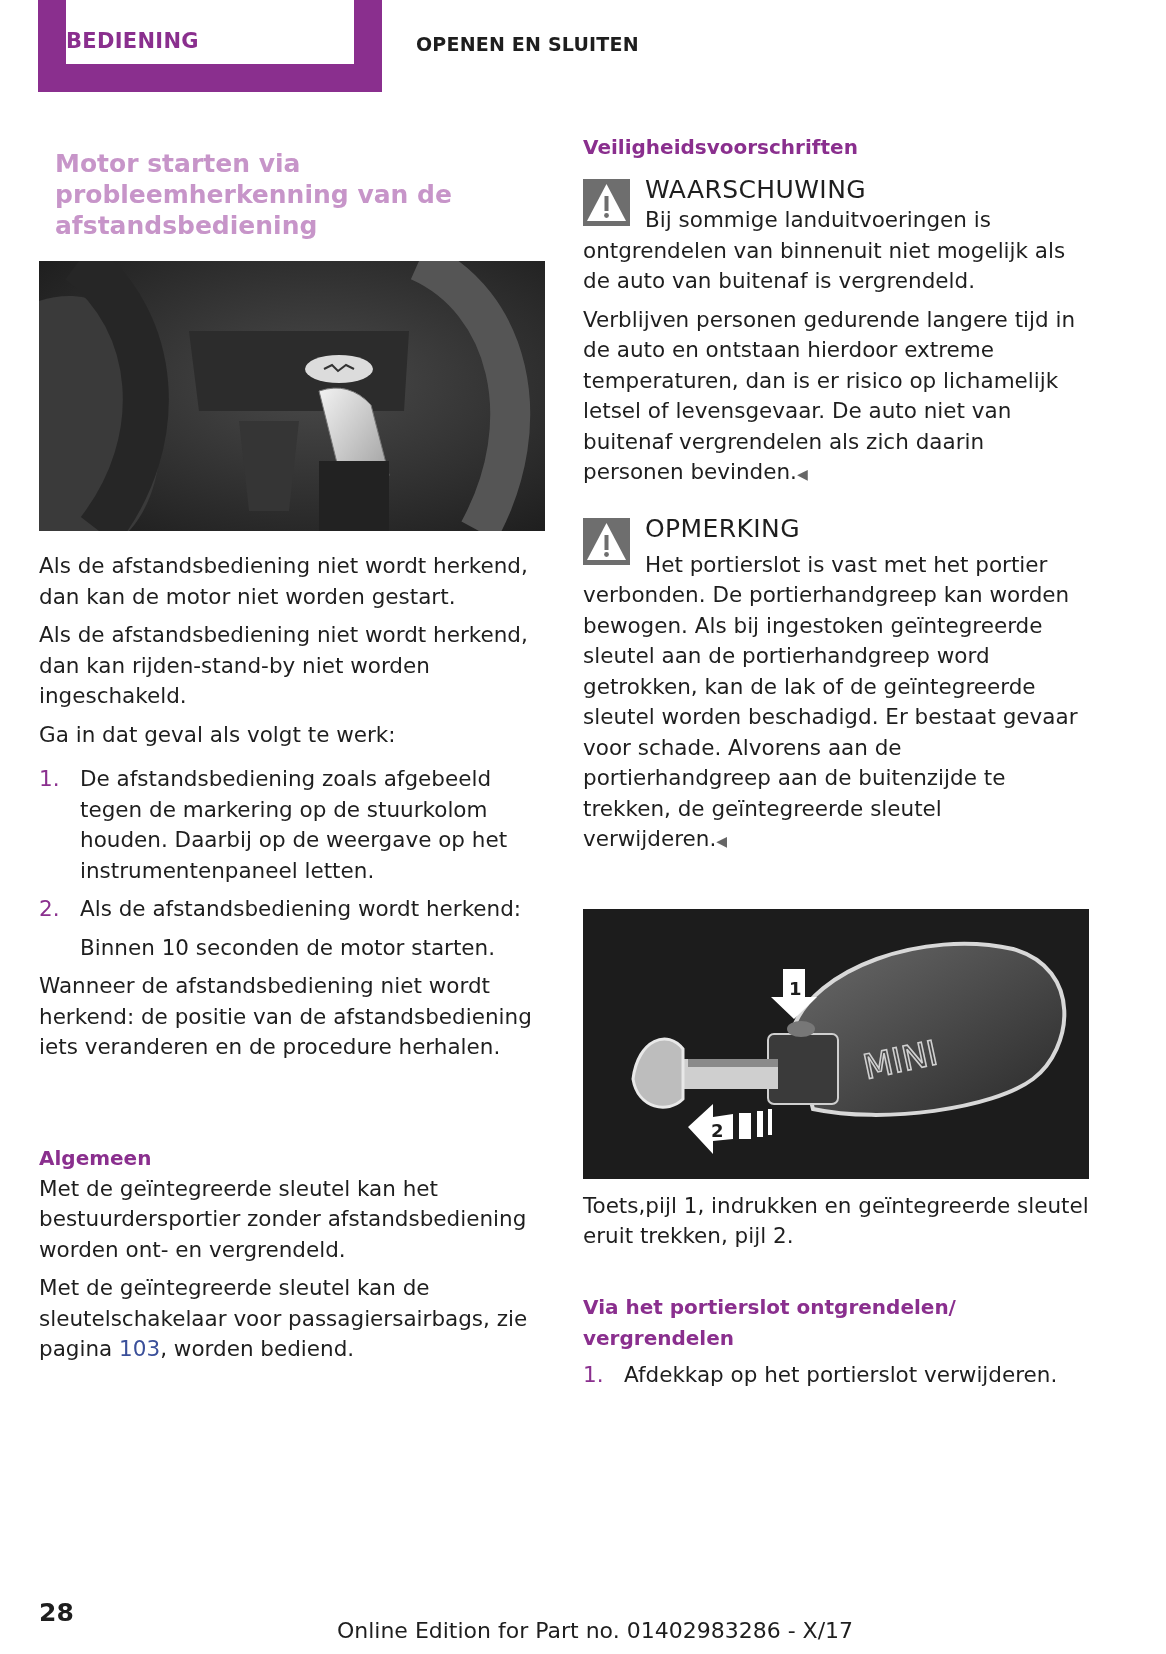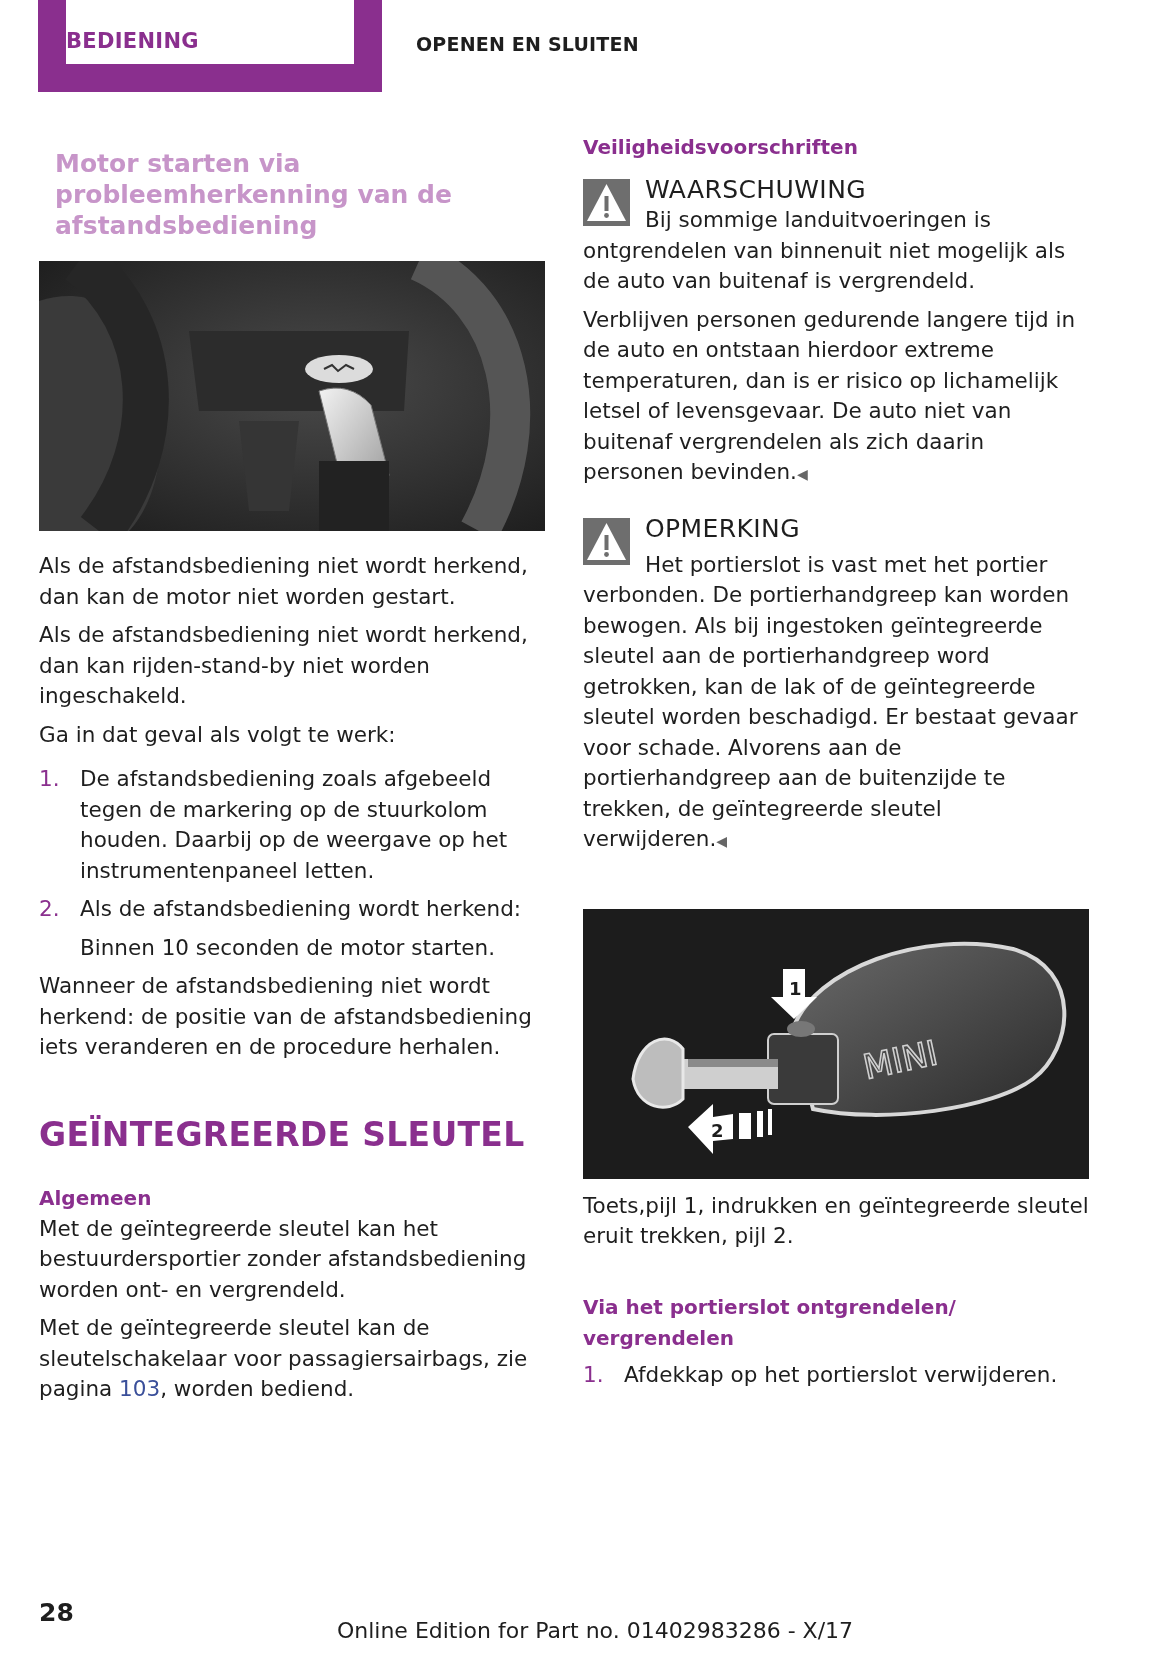--- a/index.html
+++ b/index.html
@@ -97,21 +97,20 @@
       <span class="num">2.</span>
       <span>Als de afstandsbediening wordt herkend:</span>
     </li>
   </ol>
   <div class="gap"></div>
   <p class="sub">Binnen 10 seconden de motor starten.</p>
   <div class="gap"></div>
   <p>Wanneer de afstandsbediening niet wordt herkend: de positie van de afstandsbediening iets veranderen en de procedure herhalen.</p>
 
   <div style="height:52px"></div>
-  <h1 class="h-big">GEÏNTEGREERDE SLEUTEL</h1>
   <div style="height:28px"></div>
   <h3 class="h-purple">Algemeen</h3>
   <p>Met de geïntegreerde sleutel kan het bestuurdersportier zonder afstandsbediening worden ont- en vergrendeld.</p>
   <div class="gap"></div>
   <p><span>Met de geïntegreerde sleutel kan de sleutelschakelaar voor passagiersairbags, zie pagina </span><span class="link">103</span><span>, worden bediend.</span></p>
 </div>
 
 <div class="col col-right">
   <h3 class="h-purple">Veiligheidsvoorschriften</h3>
   <div style="height:12px"></div>

